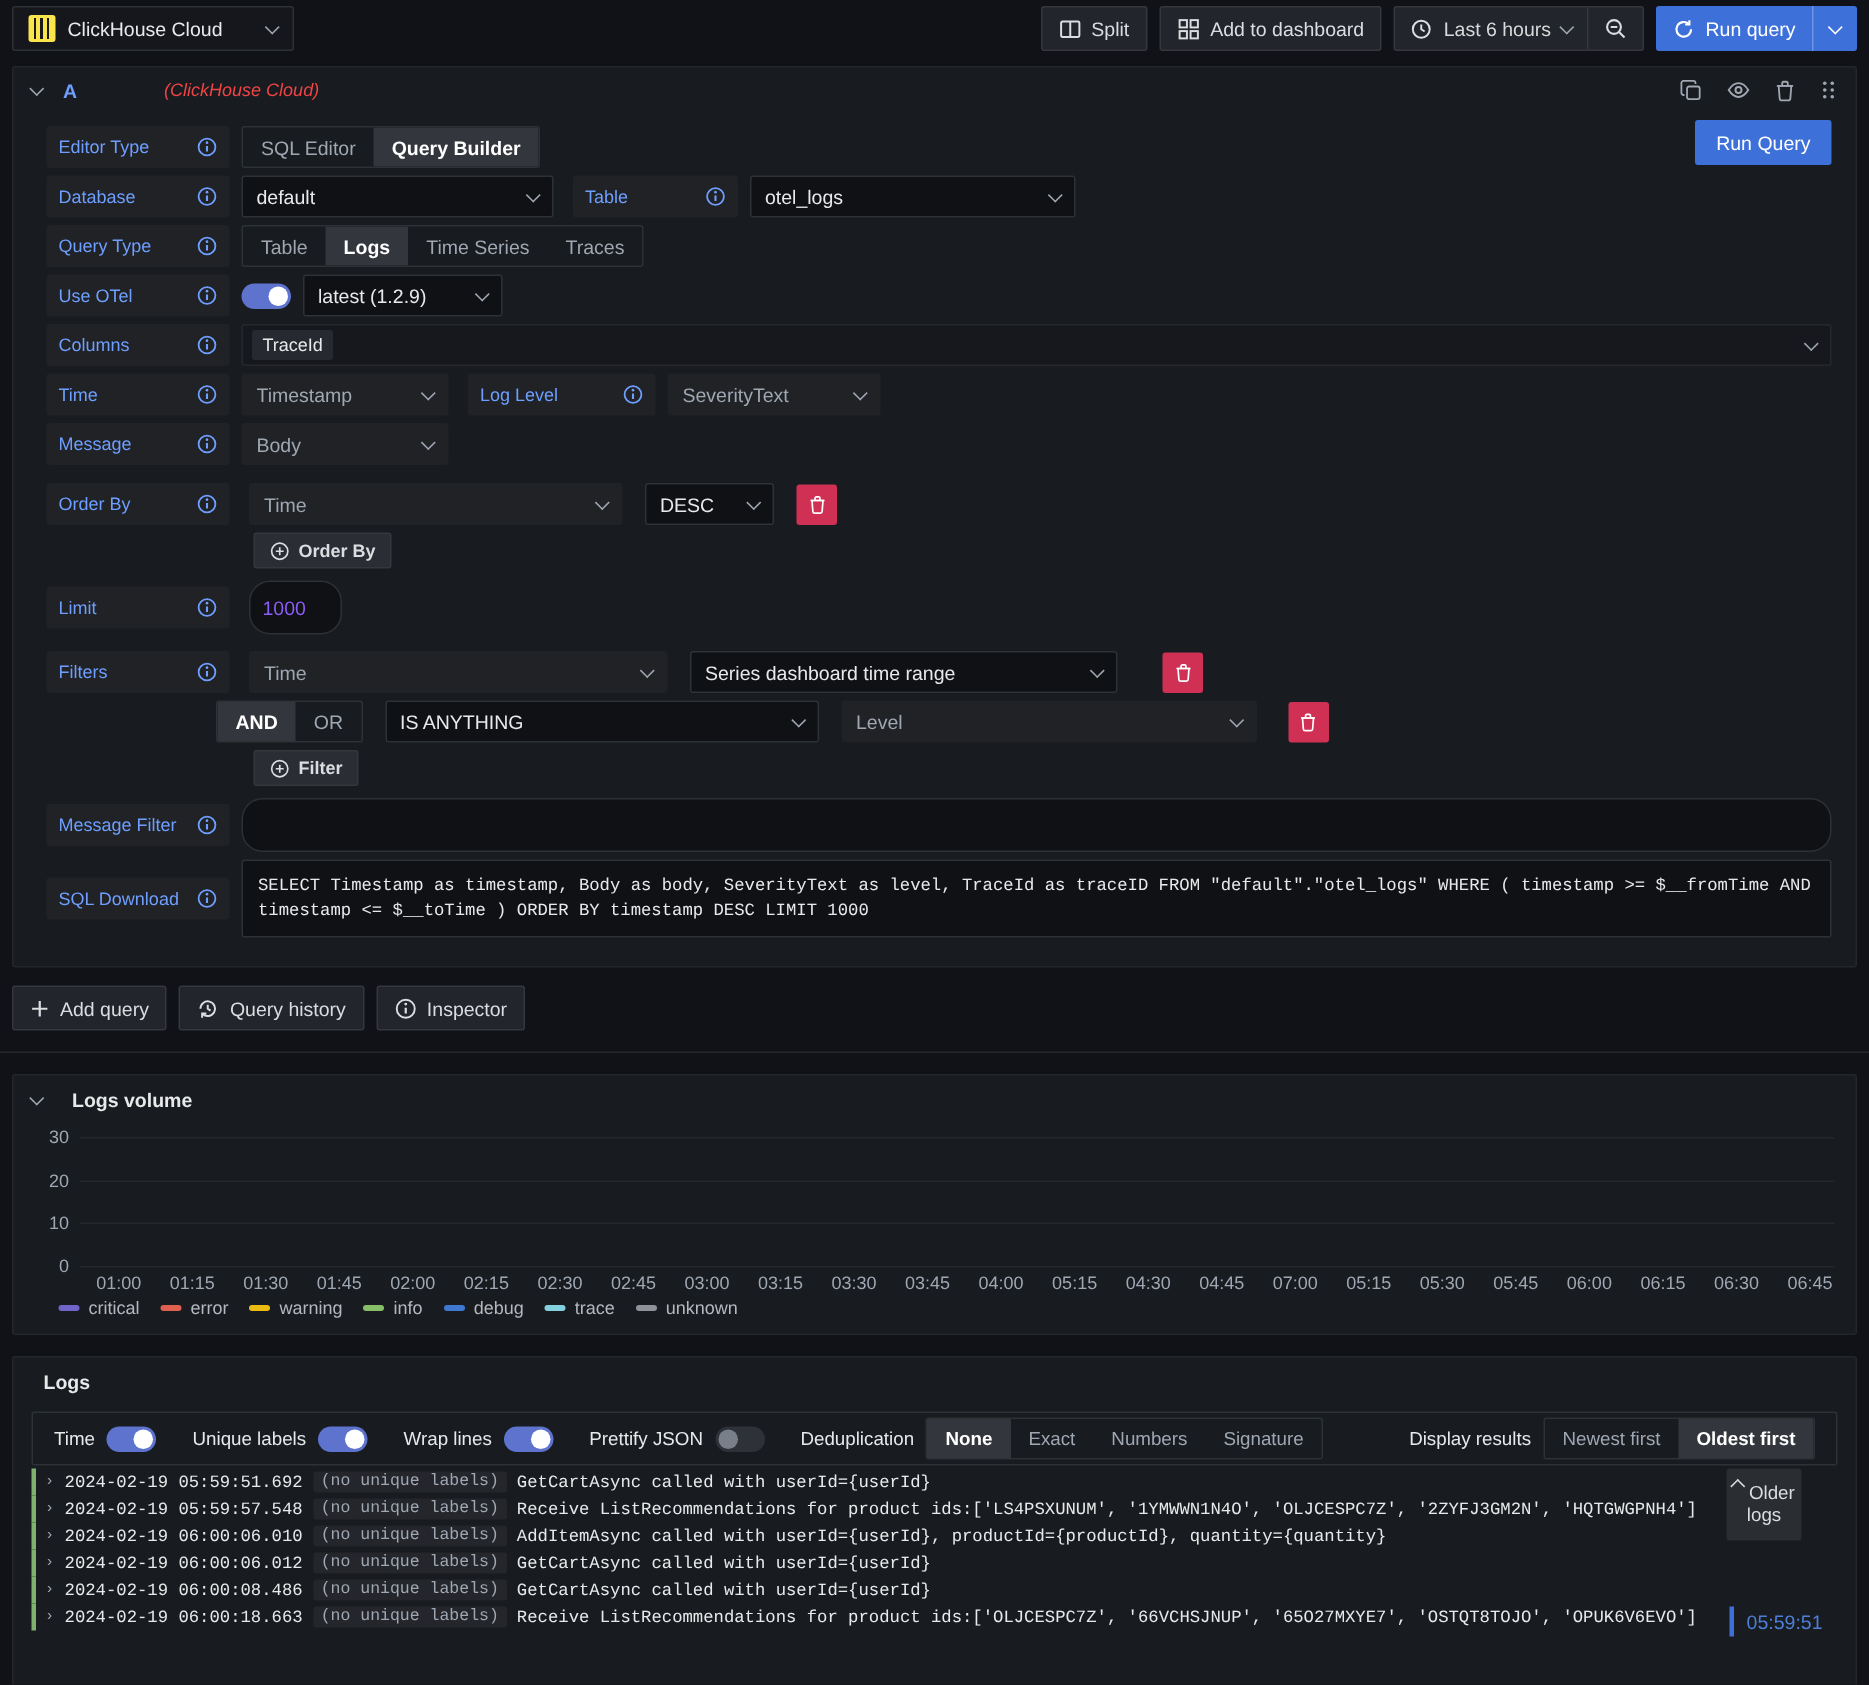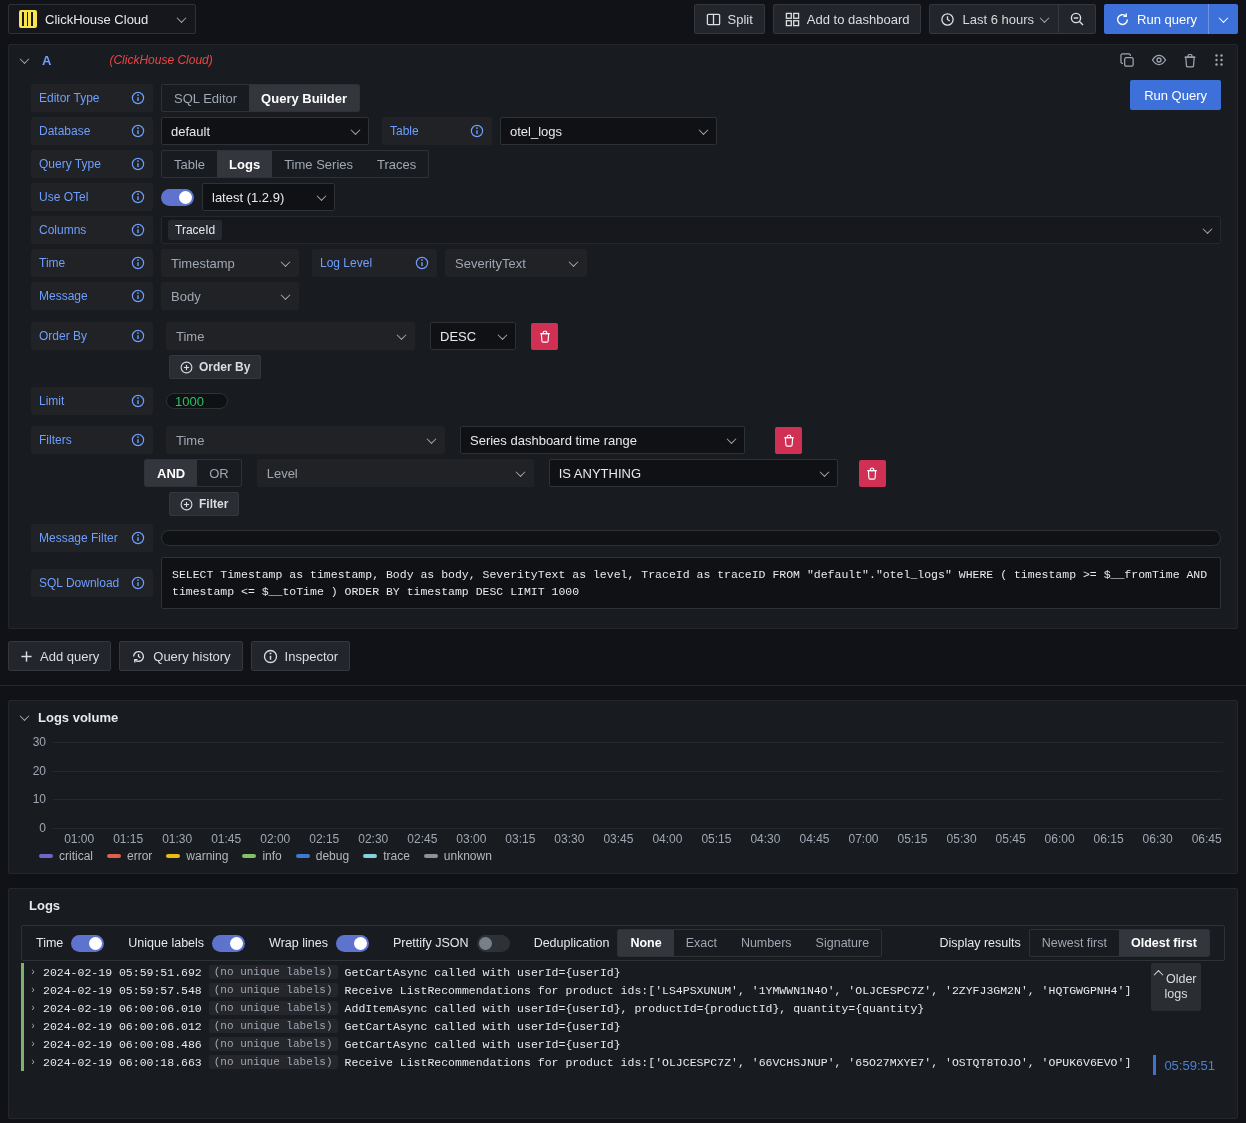--- a/index.html
+++ b/index.html
@@ -53,22 +53,22 @@
   .seg { display:flex; align-items:center; height:28px; border:1px solid #2c3235; border-radius:2px;
     background:#181b1f; overflow:hidden; }
   .seg-item { display:flex; align-items:center; height:100%; padding:0 12px; color:#9fa7b3; cursor:pointer; white-space:nowrap; }
   .seg-item.active { background:#34363d; color:#fff; font-weight:600; }
 
   .select { display:flex; align-items:center; justify-content:space-between; gap:8px; height:28px;
     padding:0 9px; background:#101114; border:1px solid #2c3235; border-radius:2px; color:#e8e9ea; cursor:pointer; }
   .select.ghost { background:#202226; border-color:#202226; color:#9fa7b3; }
   .select .val { white-space:nowrap; overflow:hidden; }
 
-  .input { height:16px; padding:0 8px; background:#101114; border:1px solid #2c3235; border-radius:14px;
-    color:#22c55e; display:flex; align-items:center; }
+  .input { height:36px; padding:0 8px; background:#101114; border:1px solid #2c3235; border-radius:14px;
+    color:#8b5cf6; display:flex; align-items:center; }
 
   .btn-danger { width:27px; height:27px; border-radius:2px; background:#cf3054; display:flex;
     align-items:center; justify-content:center; color:#fff; cursor:pointer; }
   .add-btn { display:flex; align-items:center; gap:6px; height:24px; padding:0 10px; background:#2a2d33;
     border:1px solid #34373c; border-radius:2px; color:#dcdde0; font-size:12px; font-weight:600; cursor:pointer; }
 
   .toggle { width:33px; height:17px; border-radius:9px; background:#5d73ce; position:relative; cursor:pointer; flex:0 0 auto; }
   .toggle::after { content:""; position:absolute; top:2px; right:2px; width:13px; height:13px; border-radius:50%; background:#fff; }
   .toggle.off { background:#2e3138; }
   .toggle.off::after { right:auto; left:2px; background:#787f89; }
@@ -83,21 +83,21 @@
   .sql-preview { flex:1; margin-right:8px; background:#101114; border:1px solid #2c3235; border-radius:2px;
     padding:8px 10px; font-family:"Liberation Mono", monospace; font-size:11.5px; line-height:17px;
     color:#e8e9ea; white-space:pre-wrap; word-break:break-word; }
   .mf-input { flex:1; margin-right:8px; }
 
   .qfooter { display:flex; gap:8px; padding:12px 8px 14px; border-bottom:1px solid #23262b; margin:0 0 0 0; }
   .qfooter .tb-btn { background:#22252b; }
 
   
   .panel { position:relative; margin:14px 8px 0; background:#181b1f; border:1px solid #23262b; border-radius:2px; }
-  .panel-header { display:flex; align-items:center; gap:10px; height:32px; padding:0 12px; color:#e8e9ea; font-weight:600; }
+  .panel-header { display:flex; align-items:center; gap:20px; height:32px; padding:0 12px; color:#e8e9ea; font-weight:600; }
   .chart-wrap { position:relative; padding:10px 14px 2px 14px; }
   .chart-grid { position:relative; margin-left:30px; height:86px; }
   .gridline { position:absolute; left:0; right:0; height:1px; background:#26282e; }
   .ytick { position:absolute; right:calc(100% + 7px); transform:translateY(-50%); color:#9fa7b3; font-size:12px; }
   .bars { position:absolute; inset:0; display:flex; align-items:flex-end; gap:2px; padding-top:1px; }
   .bar { flex:1; display:flex; flex-direction:column; justify-content:flex-end; min-width:2px; }
   .bar .seg-info { background:#9fce76; }
   .bar .seg-warn { background:#e8b20b; }
   .xticks { position:relative; margin-left:30px; height:18px; color:#9fa7b3; font-size:12px; }
   .xticks span { position:absolute; transform:translateX(-50%); top:3px; white-space:nowrap; }
@@ -460,26 +460,26 @@
               <path d="M5 4.2 V2.6 a1 1 0 0 1 1-1 h2 a1 1 0 0 1 1 1 V4.2" fill="none" stroke="#fff" stroke-width="1.4"></path>
             </svg>
         </div>
       </div>
       <div class="qrow">
         <div style="width:105px;flex:0 0 105px"></div>
         <div class="seg">
             <div class="seg-item active">AND</div>
             <div class="seg-item">OR</div>
           </div>
+        <div class="select" style="width:289px;margin-left:7px">
+          <span class="val">IS ANYTHING</span>
+            <span class="chev muted"></span>
+        </div>
         <div class="select ghost" style="width:277px;margin-left:7px">
           <span class="val">Level</span>
-            <span class="chev muted"></span>
-        </div>
-        <div class="select" style="width:289px;margin-left:7px">
-          <span class="val">IS ANYTHING</span>
             <span class="chev muted"></span>
         </div>
         <div class="btn-danger" style="margin-left:13px">
           <svg class="ic" width="12" height="13" viewBox="0 0 14 16">
               <path d="M2.5 4.5 h9 l-.7 9 a1.5 1.5 0 0 1-1.5 1.4 h-4.6 a1.5 1.5 0 0 1-1.5-1.4 z" fill="none" stroke="#fff" stroke-width="1.4"></path>
               <line x1="1.2" y1="4.5" x2="12.8" y2="4.5" stroke="#fff" stroke-width="1.4"></line>
               <path d="M5 4.2 V2.6 a1 1 0 0 1 1-1 h2 a1 1 0 0 1 1 1 V4.2" fill="none" stroke="#fff" stroke-width="1.4"></path>
             </svg>
         </div>
       </div>

